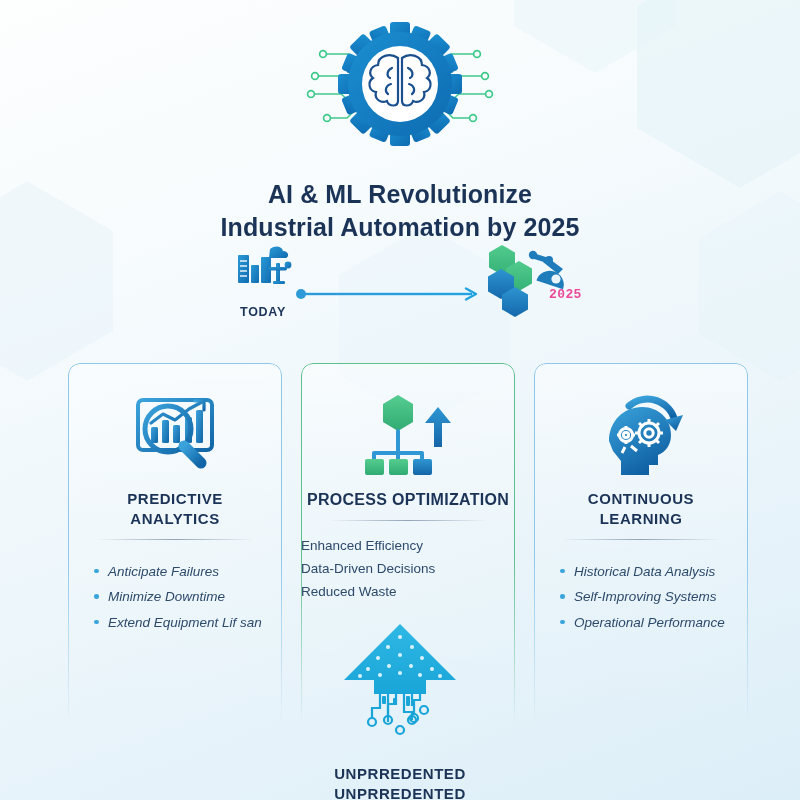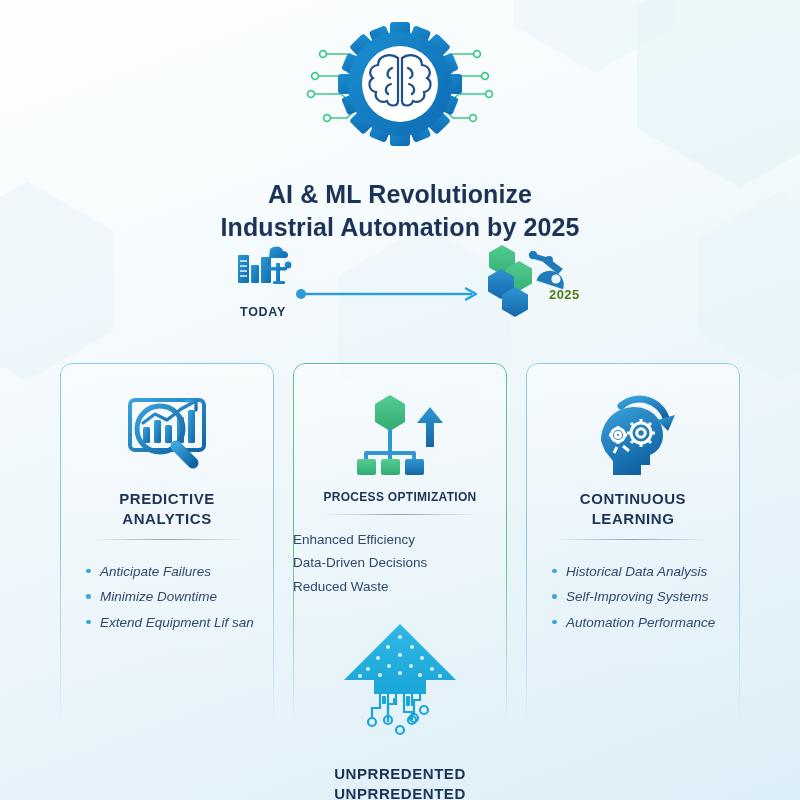--- a/index.html
+++ b/index.html
@@ -21,41 +21,41 @@
     color:#1b3356;font-size:25px;font-weight:bold;line-height:1.33;
     letter-spacing:.1px;
   }
 
   
   .timeline{position:absolute;left:0;right:0;top:243px;height:80px;}
   .tl-today{position:absolute;left:222px;top:0;width:82px;text-align:center;}
   .tl-today .lab{margin-top:12px;font-size:12.5px;font-weight:bold;color:#1b3356;letter-spacing:.7px;}
   .tl-line{position:absolute;left:296px;top:44px;width:188px;height:14px;}
   .tl-2025{position:absolute;left:487px;top:0;width:110px;}
-  .tl-2025 .lab{position:absolute;left:62px;top:44px;font-size:13px;font-weight:bold;color:#4d7c0f;letter-spacing:.4px;}
+  .tl-2025 .lab{position:absolute;left:62px;top:44px;font-size:13px;font-weight:bold;color:#ec4899;letter-spacing:.4px;font-family:Liberation Mono, monospace;}
 
   
-  .cards{position:absolute;left:60px;top:363px;width:680px;height:365px;display:flex;gap:19px;}
+  .cards{position:absolute;left:68px;top:363px;width:680px;height:365px;display:flex;gap:19px;}
   .card{
     position:relative;flex:1;border-radius:12px;
     background:linear-gradient(180deg,rgba(255,255,255,.45) 0%,rgba(255,255,255,.12) 45%,rgba(255,255,255,0) 100%);
   }
   .card .frame{
     position:absolute;inset:0;border-radius:12px;
     border:1.4px solid var(--bc);
     -webkit-mask-image:linear-gradient(180deg,#000 0%,#000 52%,rgba(0,0,0,.45) 80%,rgba(0,0,0,0) 99%);
             mask-image:linear-gradient(180deg,#000 0%,#000 52%,rgba(0,0,0,.45) 80%,rgba(0,0,0,0) 99%);
   }
   .card-inner{position:relative;padding-top:22px;}
   .card-icon{height:98px;display:flex;align-items:center;justify-content:center;}
   .card-title{
     margin-top:6px;text-align:center;color:#1b3356;
     font-size:15px;font-weight:bold;line-height:1.35;letter-spacing:.55px;
   }
-  .card-title.wide{font-size:12px;letter-spacing:.3px;}
+  .card-title.wide{font-size:16px;letter-spacing:.3px;}
   .divider{
     margin:9px auto 0;width:74%;height:1px;
     background:linear-gradient(90deg,rgba(140,160,180,0) 0%,rgba(110,132,156,.72) 50%,rgba(140,160,180,0) 100%);
   }
   .bullets{margin:24px 0 0;padding:0;list-style:none;font-style:italic;}
   .bullets li{
     position:relative;padding-left:14px;margin:0 0 10px 26px;
     font-size:13.5px;color:#2d4a6b;line-height:1.15;white-space:nowrap;
   }
   .bullets li:before{
@@ -366,21 +366,21 @@
           </svg>
         </div>
         <div class="card-title">
           <div>CONTINUOUS</div>
           <div>LEARNING</div>
         </div>
         <div class="divider"></div>
         <ul class="bullets">
           <li>Historical Data Analysis</li>
           <li>Self-Improving Systems</li>
-          <li>Automation Performance</li>
+          <li>Operational Performance</li>
         </ul>
       </div>
     </div>
   </div>
 
   <div class="bottom">
     <svg width="124" height="122" viewBox="0 0 124 122">
       <defs>
         <linearGradient id="gUp" x1="0" y1="0" x2="0" y2="1">
           <stop offset="0" stop-color="#2fb8e4"></stop>

